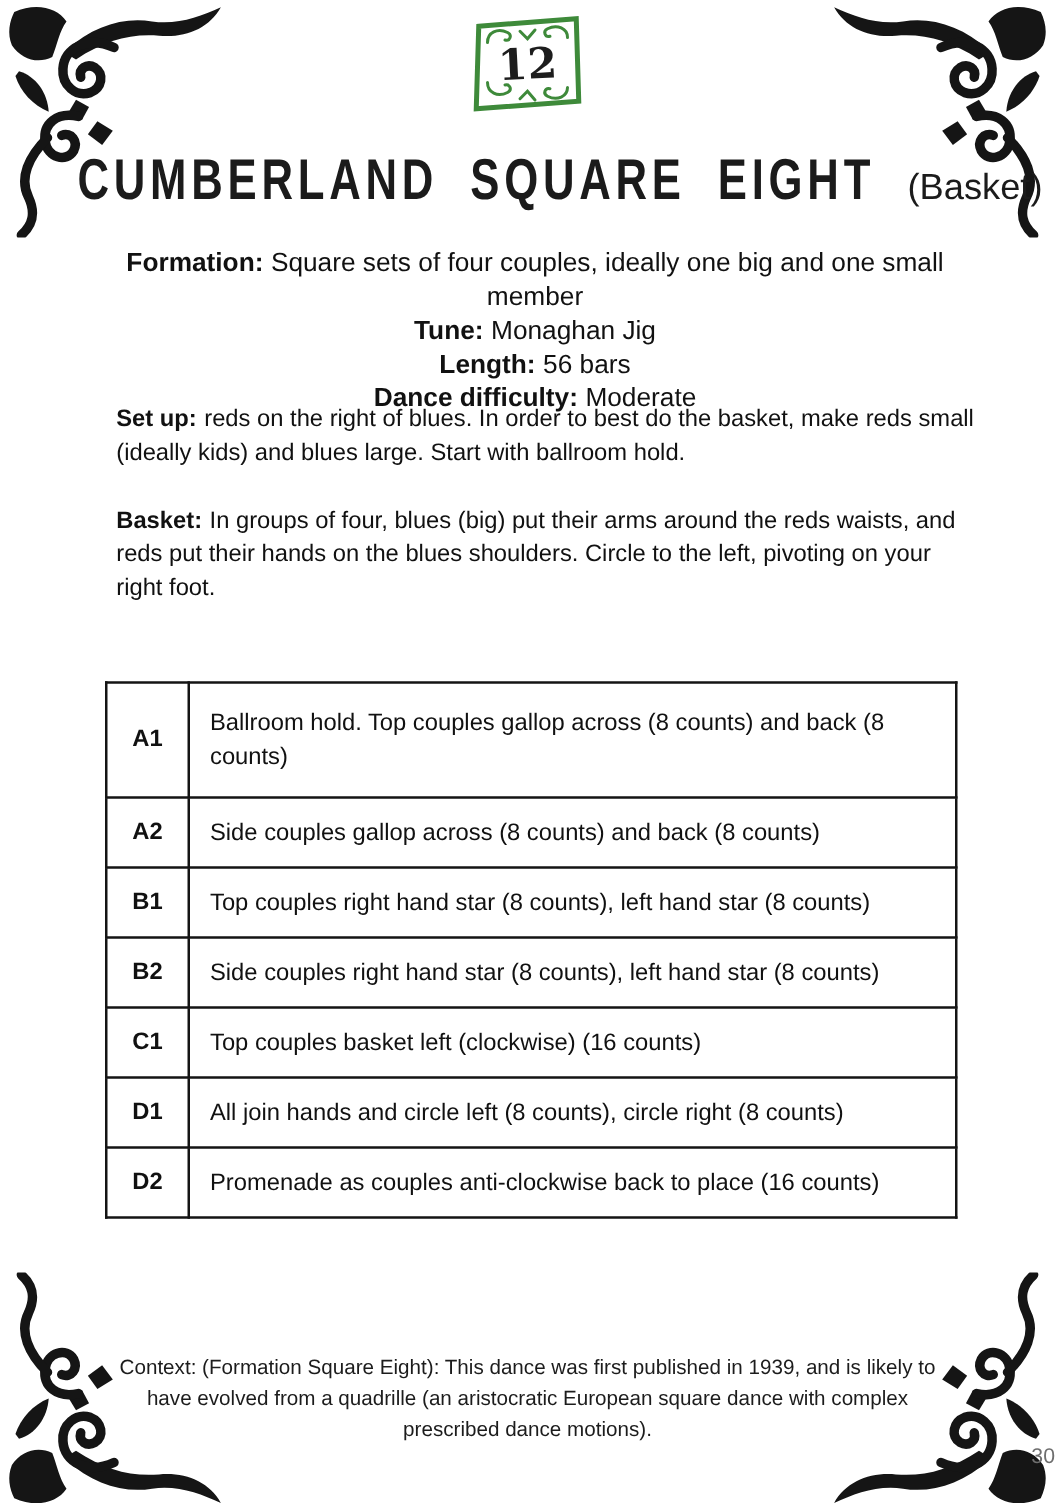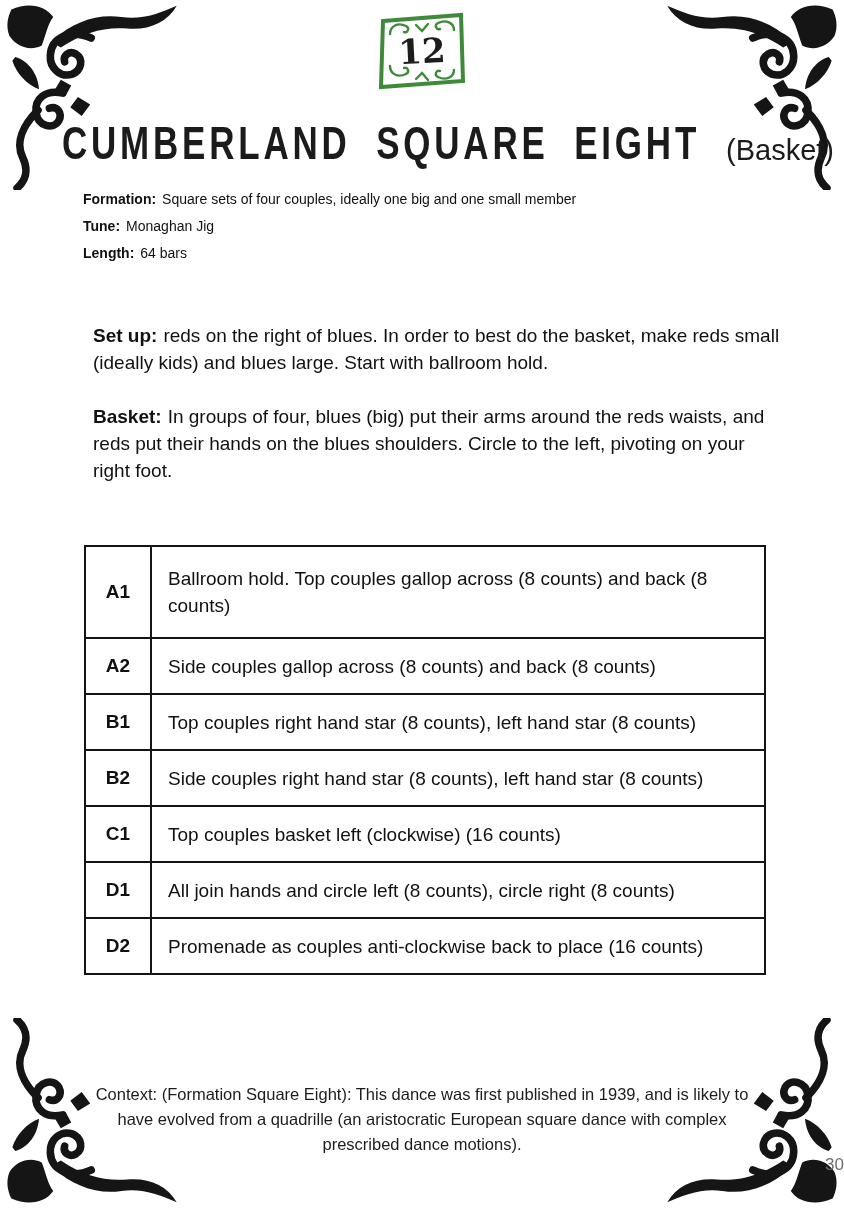--- a/index.html
+++ b/index.html
@@ -27,21 +27,21 @@
     letter-spacing:5px;word-spacing:16px;white-space:nowrap;
     transform:scaleX(0.76);transform-origin:left top;
     color:#1b1b1b;
   }
   .title-suffix{
     position:absolute;left:726px;top:134px;
     font-family:Liberation Sans, sans-serif;
     font-size:29px;color:#1b1b1b;white-space:nowrap;
   }
   
-  .details{position:absolute;left:83px;top:186px;width:690px;font-size:14px;line-height:27px;}
+  .details{position:absolute;left:83px;top:197px;width:690px;font-size:21px;line-height:27px;text-align:center;}
   .detail-line strong{margin-right:6px;}
   .para{position:absolute;left:93px;width:690px;font-size:19px;line-height:27px;margin:0;}
   .para strong{margin-right:6px;}
   .para.setup{top:322px;}
   .para.basket{top:403px;}
   
   .dance-table{
     position:absolute;left:84px;top:545px;width:682px;
     border-collapse:collapse;font-size:19px;
   }
@@ -108,21 +108,24 @@
   <div class="title-suffix">(Basket)</div>
 
   <div class="details">
     <div class="detail-line">
       <strong>Formation:</strong><span>Square sets of four couples, ideally one big and one small member</span>
     </div>
     <div class="detail-line">
       <strong>Tune:</strong><span>Monaghan Jig</span>
     </div>
     <div class="detail-line">
-      <strong>Length:</strong><span>64 bars</span>
+      <strong>Length:</strong><span>56 bars</span>
+    </div>
+    <div class="detail-line">
+      <strong>Dance difficulty:</strong><span>Moderate</span>
     </div>
   </div>
 
   <p class="para setup">
     <strong>Set up:</strong><span>reds on the right of blues. In order to best do the basket, make reds small (ideally kids) and blues large. Start with ballroom hold.</span>
   </p>
 
   <p class="para basket">
     <strong>Basket:</strong><span>In groups of four, blues (big) put their arms around the reds waists, and reds put their hands on the blues shoulders. Circle to the left, pivoting on your right foot.</span>
   </p>

